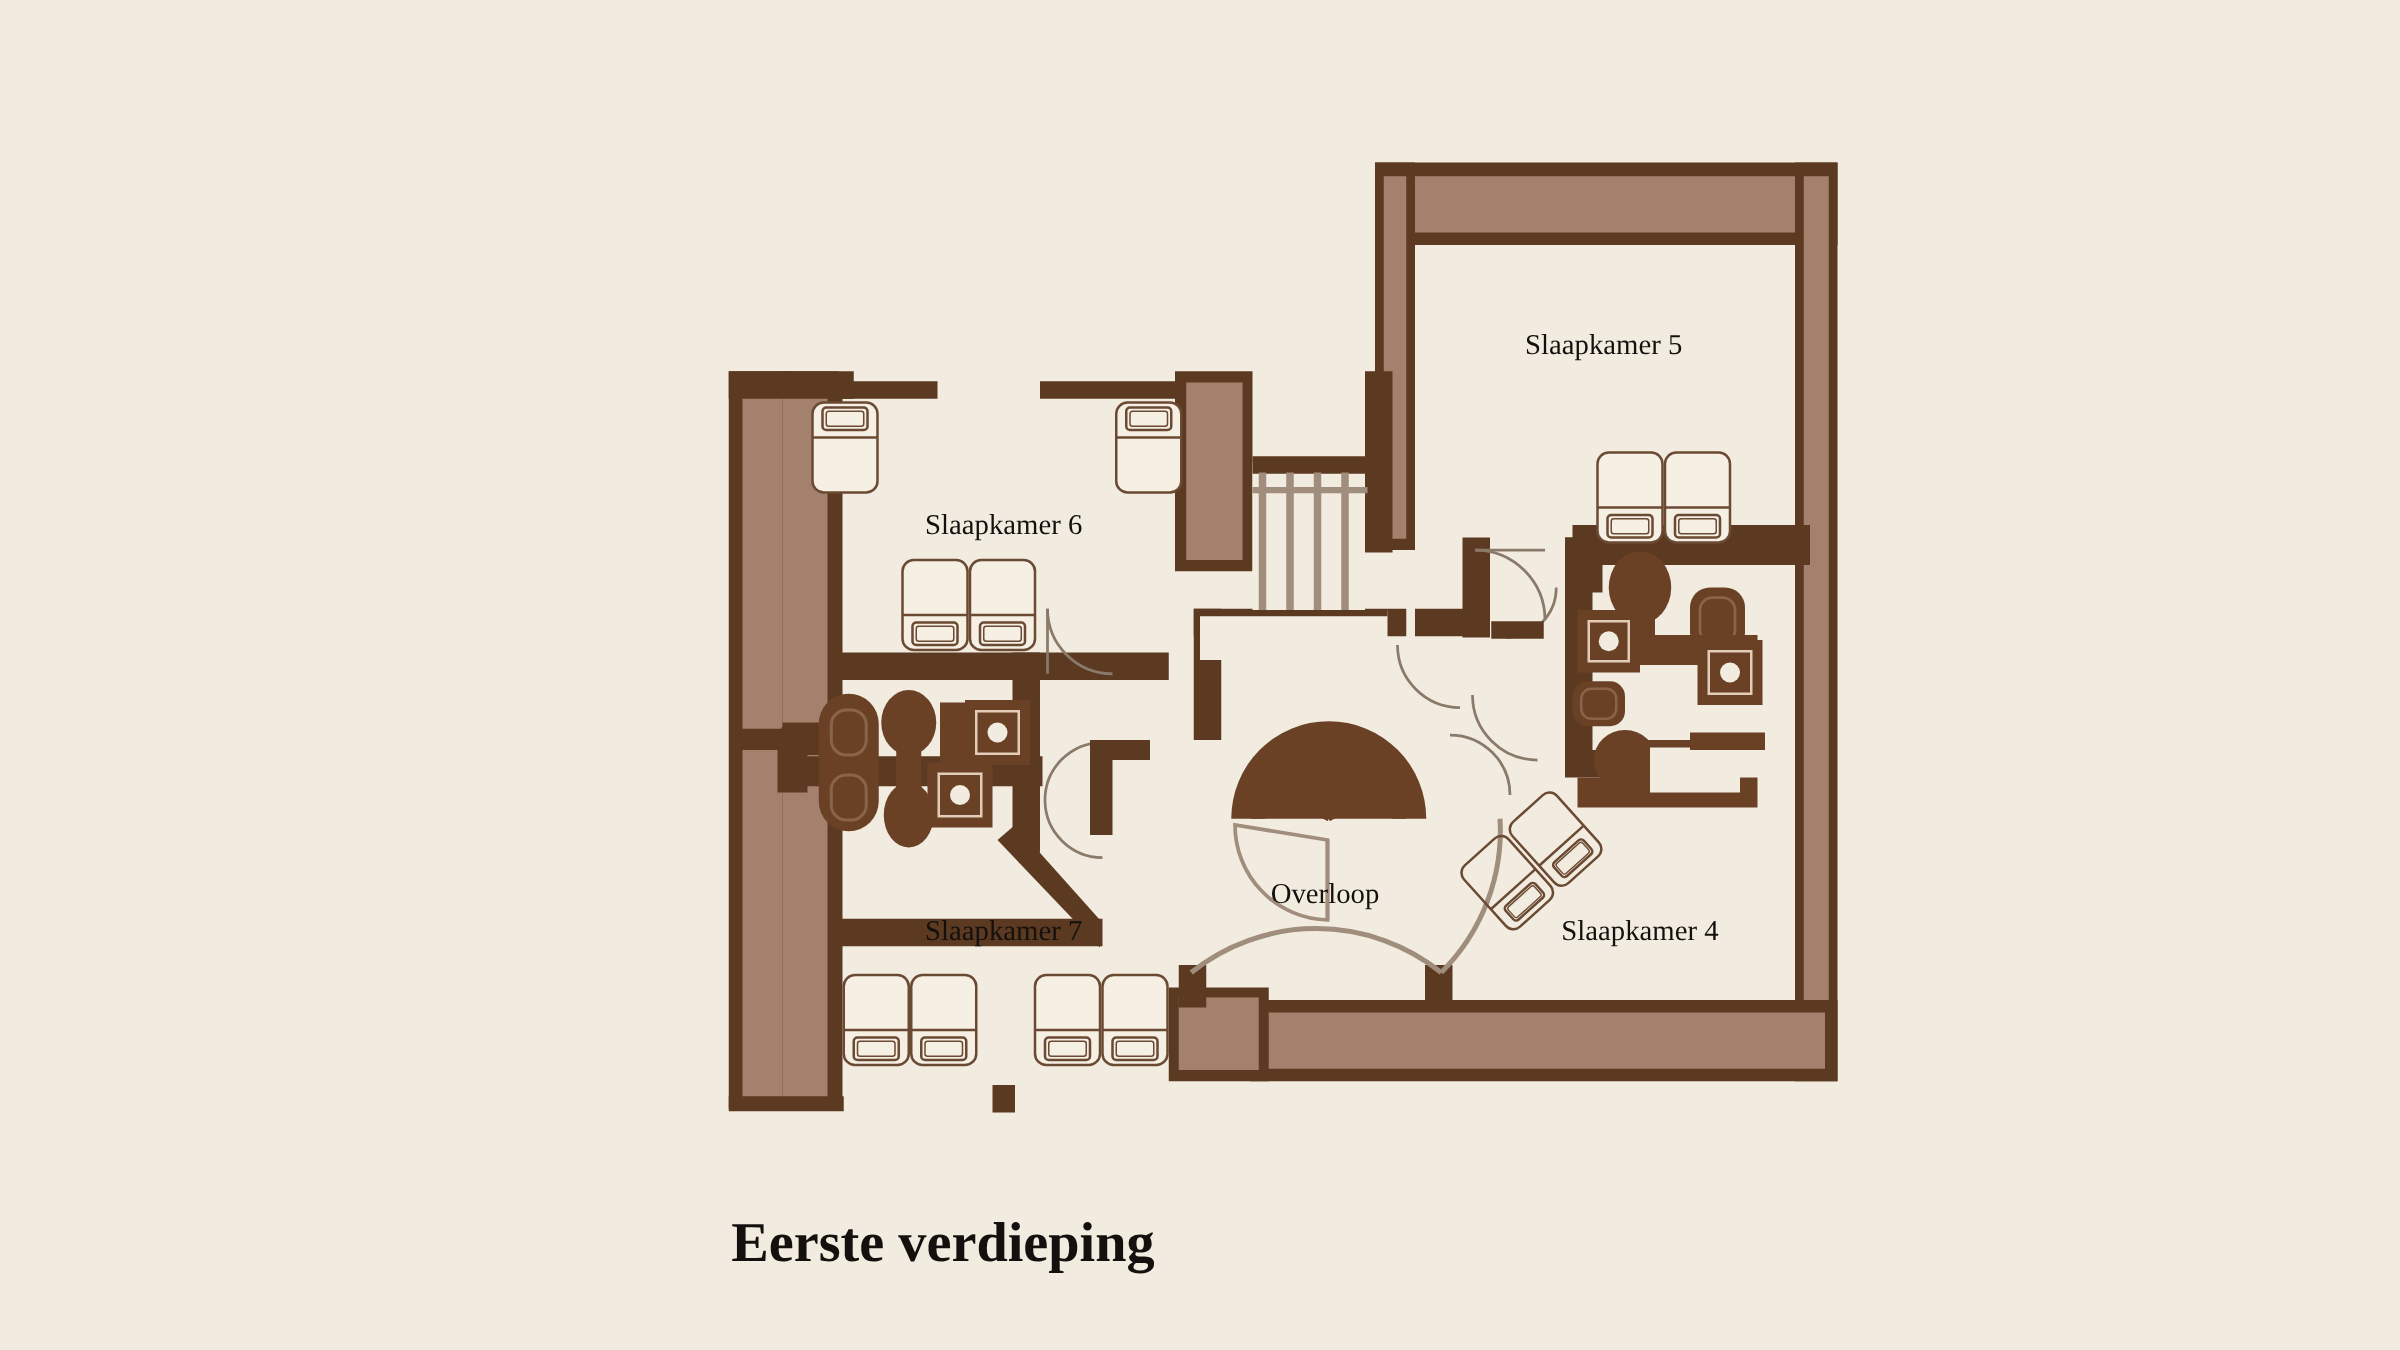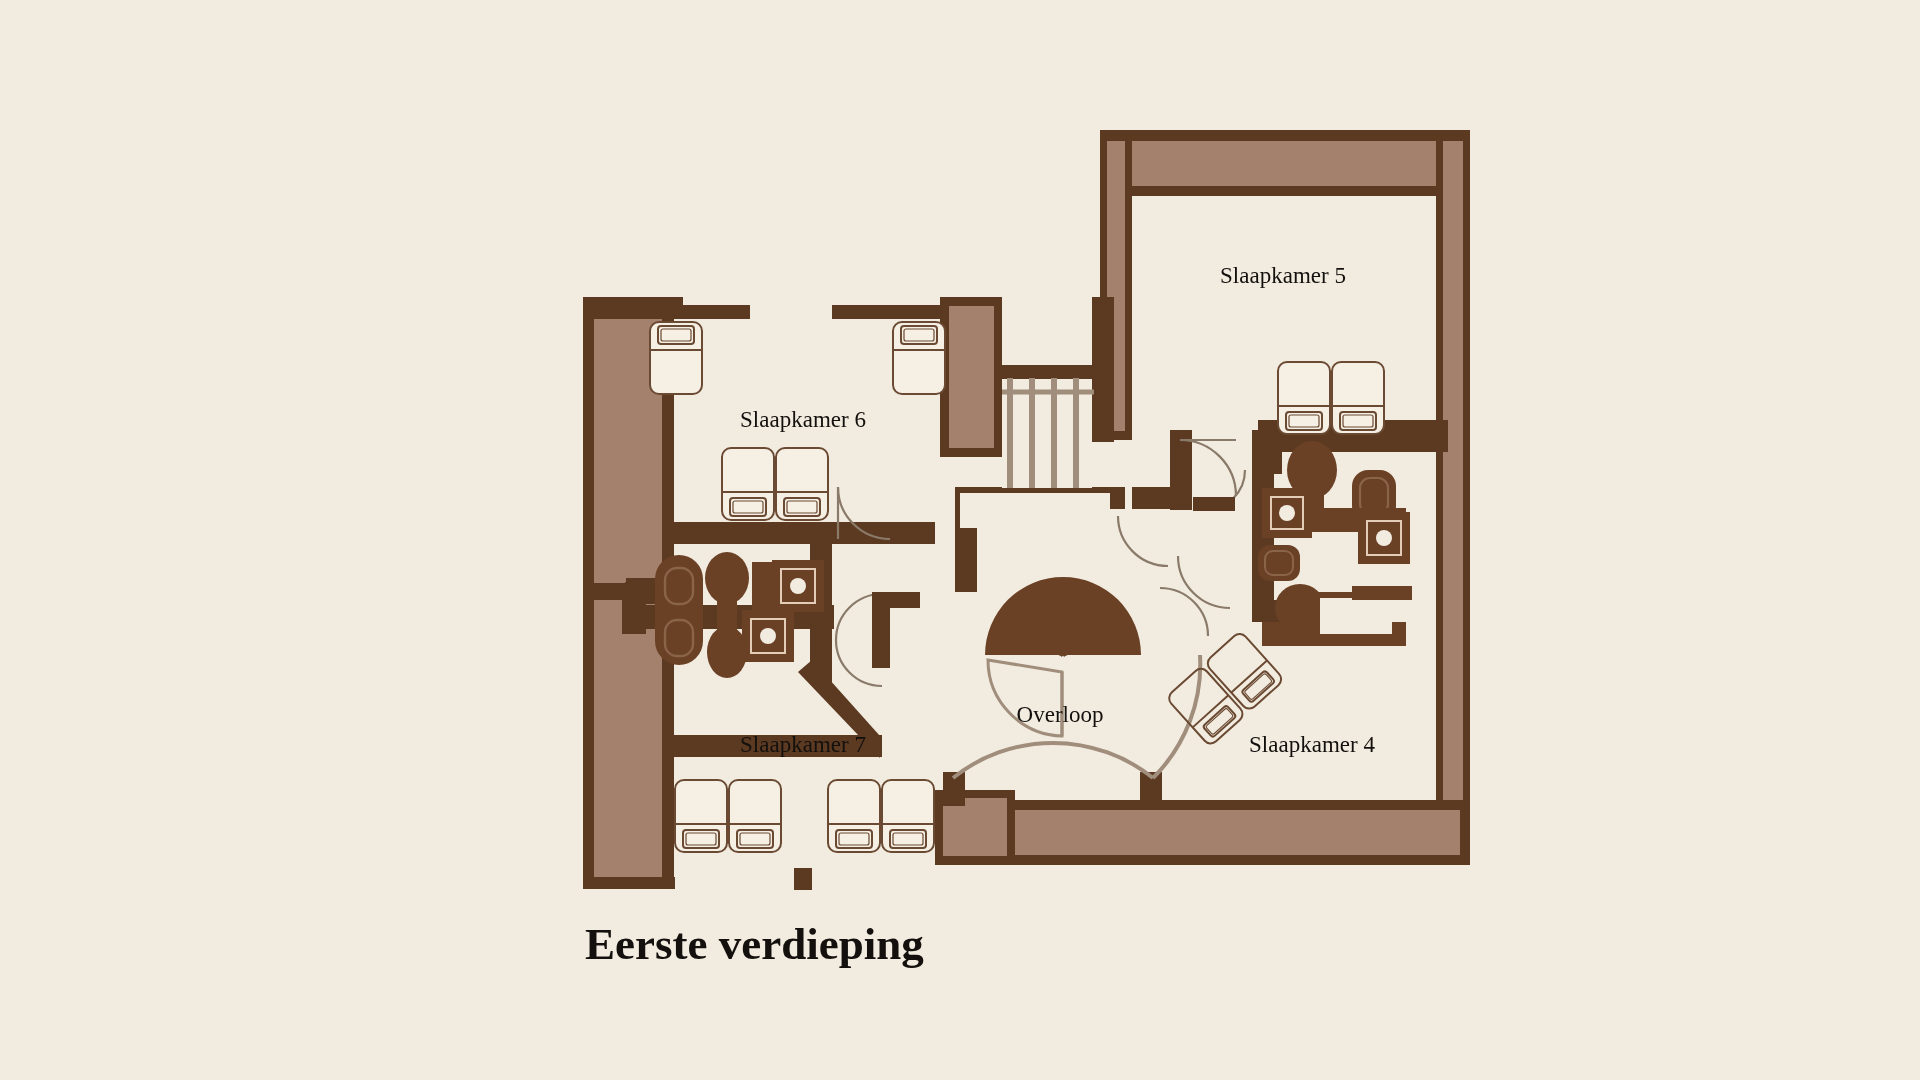--- a/index.html
+++ b/index.html
@@ -30,21 +30,21 @@
     font-weight: bold;
     font-size: 62px;
     line-height: 1.42;
     color: #13100d;
     letter-spacing: -0.5px;
     white-space: nowrap;
   }
   .floor-caption {
     position: absolute;
     left: 585px;
-    top: 918px;
+    top: 968px;
     font-family: "Liberation Serif", serif;
     font-weight: bold;
     font-size: 45px;
     color: #13100d;
     white-space: nowrap;
   }
   #plan-svg {
     position: absolute;
     left: 0;
     top: 0;

